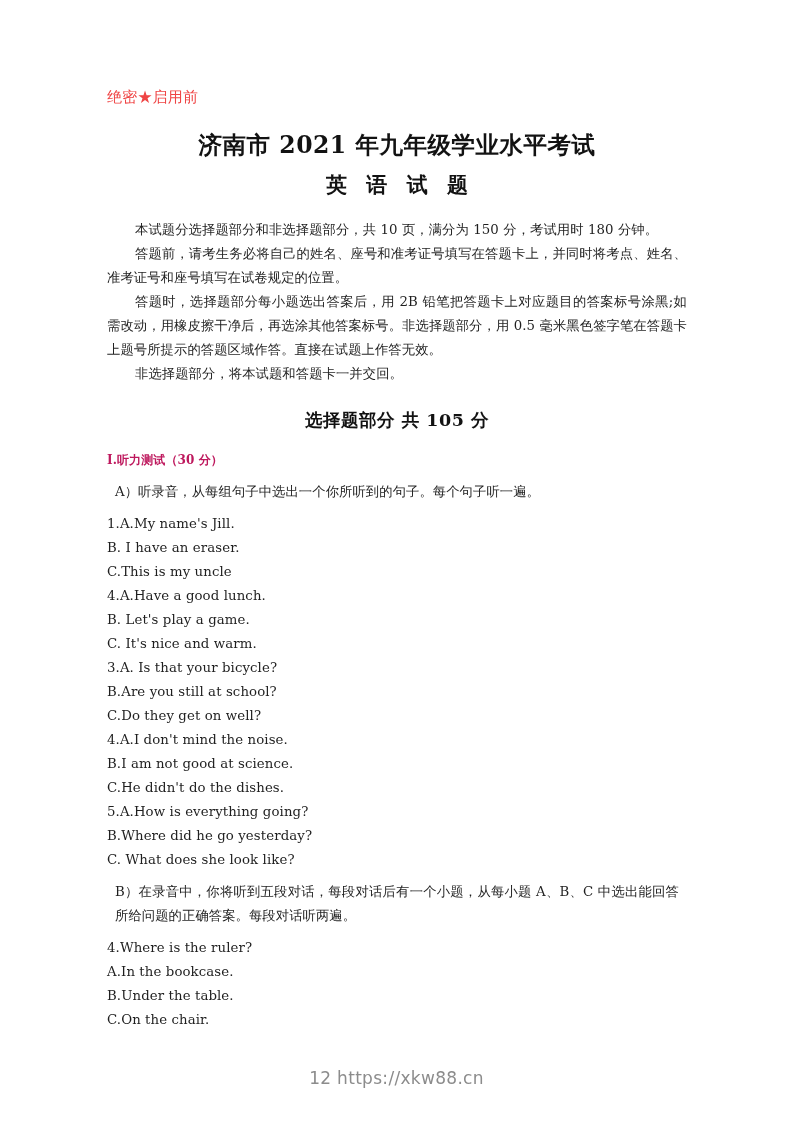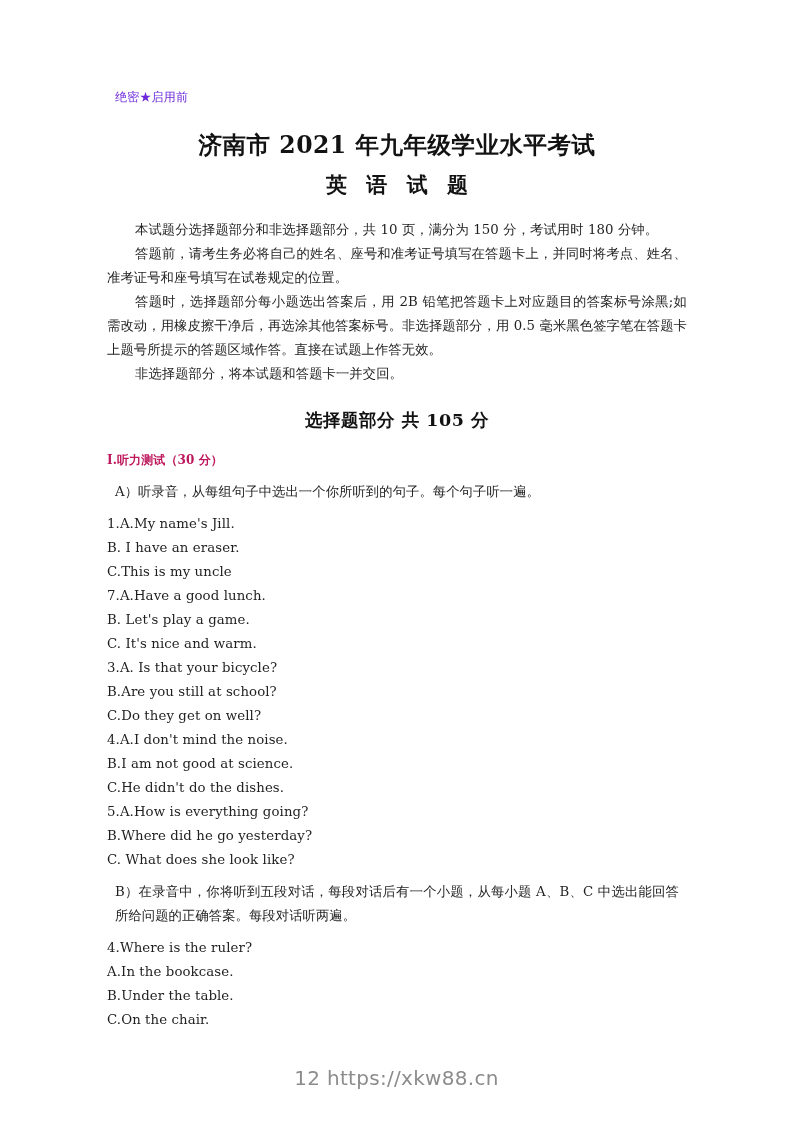--- a/index.html
+++ b/index.html
@@ -31,25 +31,25 @@
   .content {
     position: absolute;
     left: 107px;
     top: 88px;
     width: 580px;
   }
 
   
   .security-line {
     font-family: "DejaVu Serif", "Liberation Serif", serif;
-    font-size: 12px;
+    font-size: 15px;
     line-height: 18px;
-    color: #6d28d9;
+    color: #ef4444;
     letter-spacing: 0.2px;
-    margin: 0 0 22px 8px;
+    margin: 0 0 22px 0;
     white-space: nowrap;
   }
 
   
   .doc-title {
     text-align: center;
     font-family: "DejaVu Serif", "Liberation Serif", serif;
     font-weight: bold;
     font-size: 23.5px;
     line-height: 34px;
@@ -134,21 +134,21 @@
   .footer {
     position: absolute;
     left: 0;
     top: 1068px;
     width: 793px;
     text-align: center;
   }
   .footer-text {
     display: inline-block;
     font-family: "DejaVu Sans", "Liberation Sans", sans-serif;
-    font-size: 20px;
+    font-size: 17px;
     line-height: 20px;
     color: #8c8c8c;
     letter-spacing: 0.3px;
   }
 </style>
 </head>
 <body>
 
 <div class="page">
 
@@ -170,21 +170,21 @@
 
     <div class="section-heading">选择题部分 共 105 分</div>
 
     <div class="part-heading">I.听力测试（30 分）</div>
 
     <p class="directions">A）听录音，从每组句子中选出一个你所听到的句子。每个句子听一遍。</p>
 
     <div class="q-line">1.A.My name's Jill.</div>
     <div class="q-line">B. I have an eraser.</div>
     <div class="q-line">C.This is my uncle</div>
-    <div class="q-line">7.A.Have a good lunch.</div>
+    <div class="q-line">4.A.Have a good lunch.</div>
     <div class="q-line">B. Let's play a game.</div>
     <div class="q-line">C. It's nice and warm.</div>
     <div class="q-line">3.A. Is that your bicycle?</div>
     <div class="q-line">B.Are you still at school?</div>
     <div class="q-line">C.Do they get on well?</div>
     <div class="q-line">4.A.I don't mind the noise.</div>
     <div class="q-line">B.I am not good at science.</div>
     <div class="q-line">C.He didn't do the dishes.</div>
     <div class="q-line">5.A.How is everything going?</div>
     <div class="q-line">B.Where did he go yesterday?</div>

